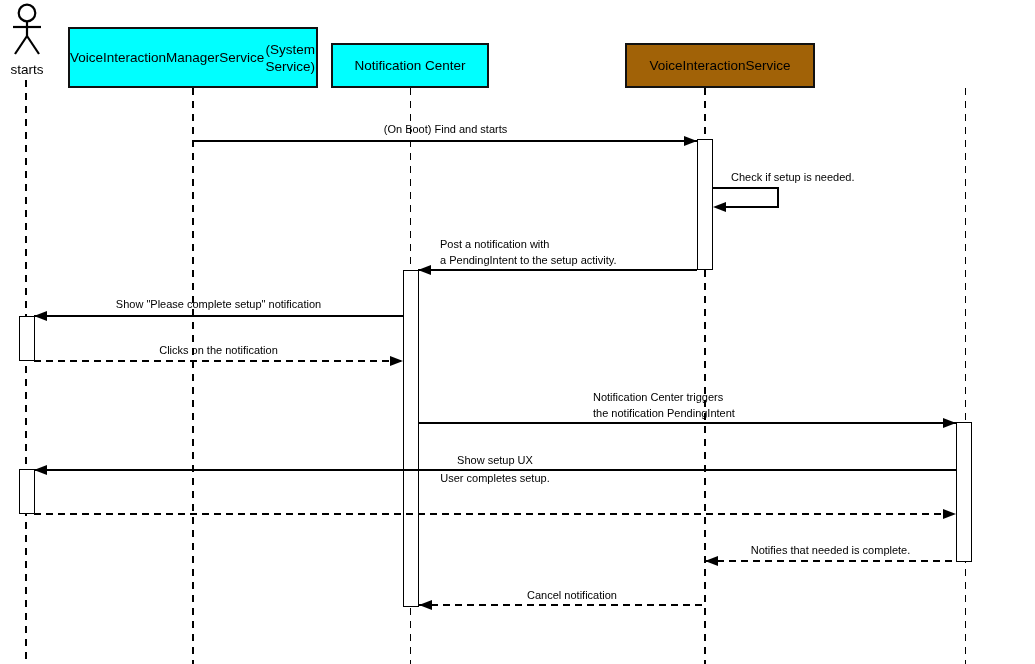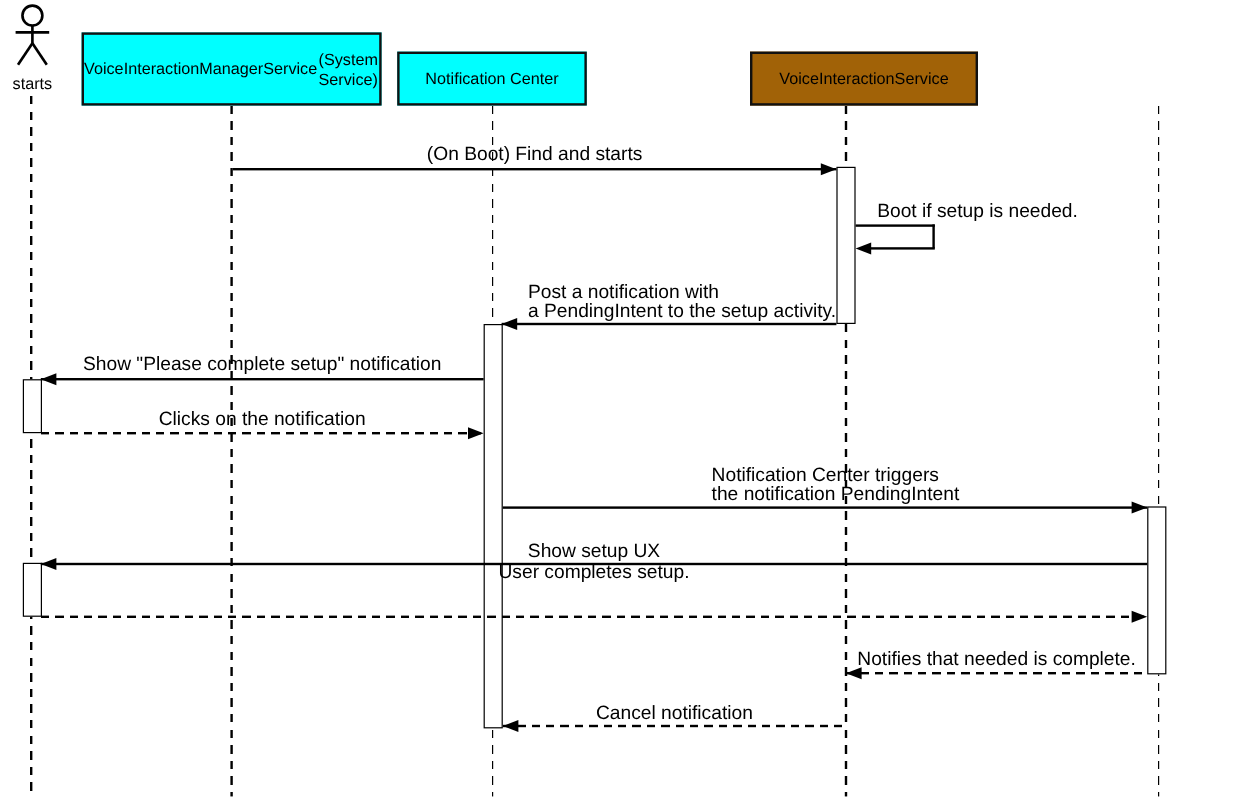--- a/index.html
+++ b/index.html
@@ -28,21 +28,21 @@
     background:repeating-linear-gradient(90deg,#000 0 7px,transparent 7px 12px);
   }
   .arr-l{
     position:absolute;width:0;height:0;z-index:5;
     border-top:5px solid transparent;border-bottom:5px solid transparent;border-right:13px solid #000;
   }
   .arr-r{
     position:absolute;width:0;height:0;z-index:5;
     border-top:5px solid transparent;border-bottom:5px solid transparent;border-left:13px solid #000;
   }
-  .mlabel{position:absolute;font-size:16px;line-height:16px;white-space:nowrap;z-index:6;}
+  .mlabel{position:absolute;font-size:11px;line-height:16px;white-space:nowrap;z-index:6;}
   .center{text-align:center;}
   .actor-label{position:absolute;left:0;top:60px;width:54px;text-align:center;font-size:13.5px;}
 </style>
 </head>
 <body>
 
 <div class="diagram">
 
   <div class="lifeline" style="left:25.3px;top:80px;height:584px"></div>
   <div class="lifeline" style="left:192.3px;top:88px;height:576px"></div>
@@ -79,21 +79,21 @@
   <div class="activation" style="left:956px;top:422px;height:140px"></div>
 
   <div class="line-s" style="left:194px;top:140px;width:503px"></div>
   <div class="arr-r" style="left:684px;top:136px"></div>
   <div class="mlabel center" style="left:194px;top:121px;width:503px">(On Boot) Find and starts</div>
 
   <div class="line-s" style="left:713px;top:187px;width:66px"></div>
   <div class="line-v" style="left:777.3px;top:187px;height:20px"></div>
   <div class="line-s" style="left:724px;top:206px;width:55px"></div>
   <div class="arr-l" style="left:713px;top:202px"></div>
-  <div class="mlabel" style="left:731px;top:169px">Boot if setup is needed.</div>
+  <div class="mlabel" style="left:731px;top:169px">Check if setup is needed.</div>
 
   <div class="line-s" style="left:418px;top:269px;width:279px"></div>
   <div class="arr-l" style="left:418px;top:265px"></div>
   <div class="mlabel" style="left:440px;top:236px">
     <div>Post a notification with</div>
     <div>a PendingIntent to the setup activity.</div>
   </div>
 
   <div class="line-s" style="left:34px;top:315px;width:369px"></div>
   <div class="arr-l" style="left:34px;top:311px"></div>
@@ -117,15 +117,15 @@
   <div class="line-d" style="left:34px;top:513px;width:922px"></div>
   <div class="arr-r" style="left:943px;top:509px"></div>
   <div class="mlabel center" style="left:34px;top:470px;width:922px">User completes setup.</div>
 
   <div class="line-d" style="left:705px;top:560px;width:251px"></div>
   <div class="arr-l" style="left:705px;top:556px"></div>
   <div class="mlabel center" style="left:705px;top:542px;width:251px">Notifies that needed is complete.</div>
 
   <div class="line-d" style="left:419px;top:604px;width:286px"></div>
   <div class="arr-l" style="left:419px;top:600px"></div>
-  <div class="mlabel center" style="left:419px;top:587px;width:286px">Cancel notification</div>
+  <div class="mlabel center" style="left:429px;top:587px;width:286px">Cancel notification</div>
 
 </div>
 
 </body></html>

